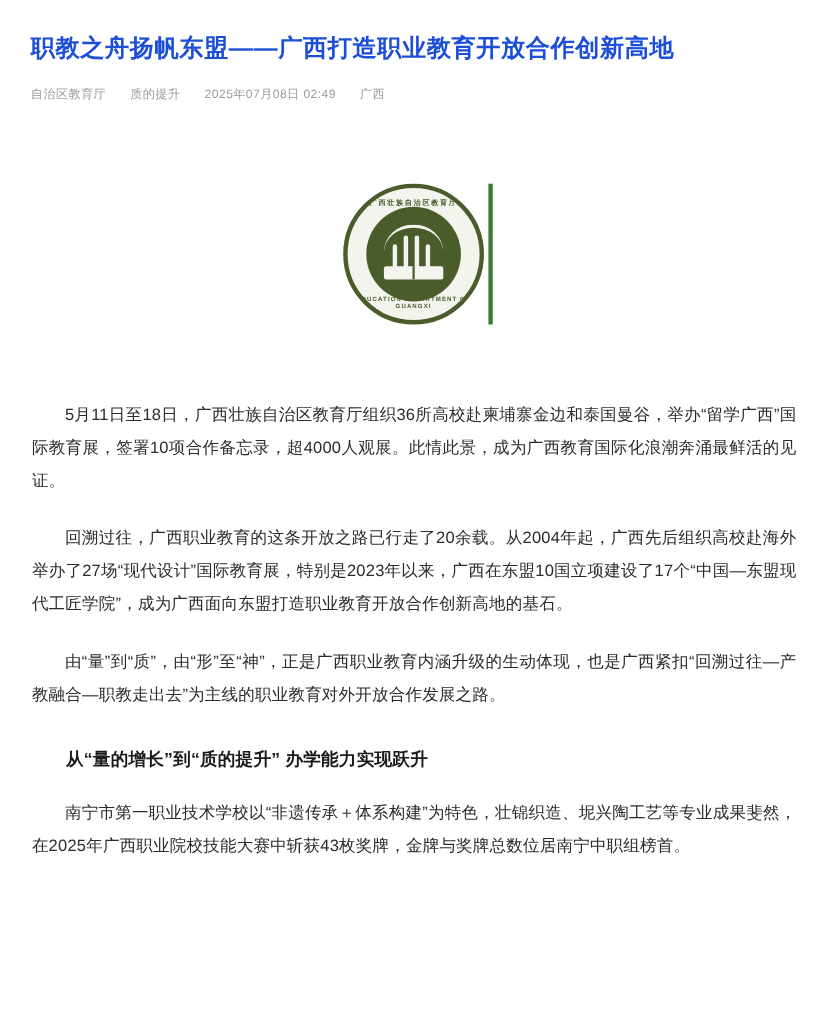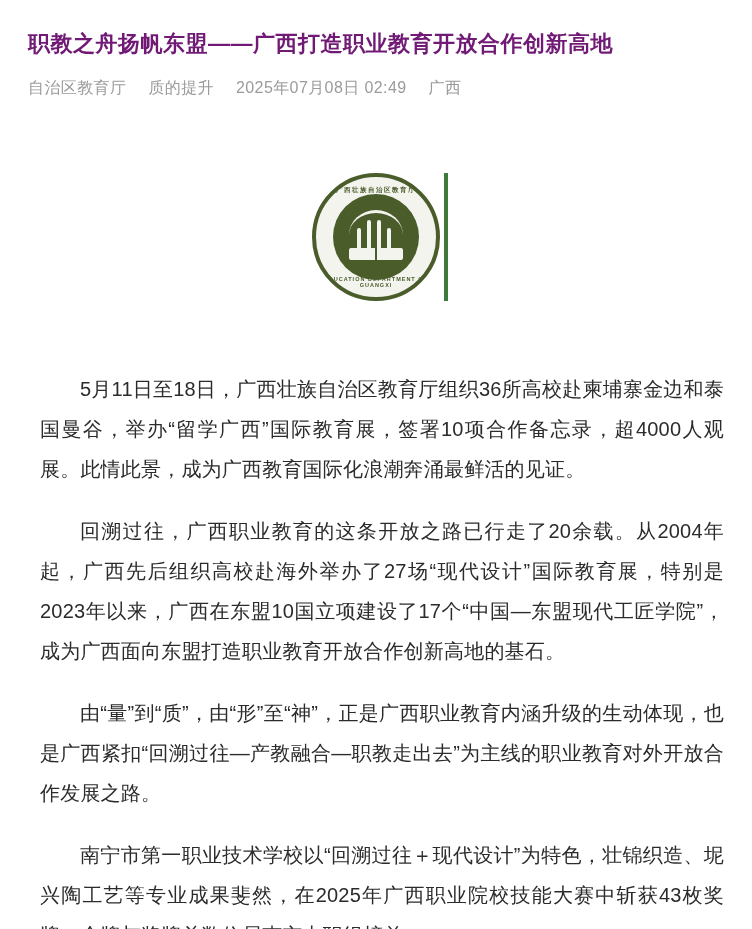--- a/index.html
+++ b/index.html
@@ -16,29 +16,29 @@
   }
   .page {
     width: 752px;
     box-sizing: border-box;
     padding: 20px 28px 28px 28px;
   }
   .article-title {
     font-size: 22px;
     font-weight: bold;
     line-height: 1.45;
-    color: #701a75;
+    color: #1d4ed8;
     letter-spacing: 0.5px;
     margin: 8px 0 0 0;
   }
   .meta-row {
     margin-top: 18px;
     display: flex;
     align-items: center;
-    font-size: 16px;
+    font-size: 11px;
     color: #9b9b9b;
     letter-spacing: 0.4px;
   }
   .meta-item {
     margin-right: 22px;
     white-space: nowrap;
   }
   .meta-item:last-child { margin-right: 0; }
 
   .figure-block {
@@ -141,26 +141,26 @@
     left: 132px;
     top: 0;
     bottom: 0;
     width: 4px;
     background: #3f7a3a;
   }
   .body-text {
     margin-top: 42px;
   }
   .para {
-    font-size: 20px;
+    font-size: 15px;
     line-height: 2.0;
     color: #2b2b2b;
     text-align: justify;
     text-justify: inter-ideograph;
-    margin: 0 0 22px 12px;
+    margin: 0 0 22px 1px;
     letter-spacing: 0.2px;
     text-indent: 2em;
   }
   .subhead {
     font-size: 16px;
     font-weight: bold;
     line-height: 2.0;
     color: #1a1a1a;
     margin: 28px 0 18px 0;
     text-indent: 2em;
@@ -199,17 +199,18 @@
       </div>
       <div class="green-bar"></div>
     </div>
   </div>
 
   <div class="body-text">
     <p class="para">5月11日至18日，广西壮族自治区教育厅组织36所高校赴柬埔寨金边和泰国曼谷，举办“留学广西”国际教育展，签署10项合作备忘录，超4000人观展。此情此景，成为广西教育国际化浪潮奔涌最鲜活的见证。</p>
     <p class="para">回溯过往，广西职业教育的这条开放之路已行走了20余载。从2004年起，广西先后组织高校赴海外举办了27场“现代设计”国际教育展，特别是2023年以来，广西在东盟10国立项建设了17个“中国—东盟现代工匠学院”，成为广西面向东盟打造职业教育开放合作创新高地的基石。</p>
     <p class="para">由“量”到“质”，由“形”至“神”，正是广西职业教育内涵升级的生动体现，也是广西紧扣“回溯过往—产教融合—职教走出去”为主线的职业教育对外开放合作发展之路。</p>
 
-
-    <p class="para">南宁市第一职业技术学校以“回溯过往＋现代设计”为特色，壮锦织造、坭兴陶工艺等专业成果斐然，在2025年广西职业院校技能大赛中斩获43枚奖牌，金牌与奖牌总数位居南宁中职组榜首。</p>
+    <h2 class="subhead">从“量的增长”到“质的提升” 办学能力实现跃升</h2>
+
+    <p class="para">南宁市第一职业技术学校以“非遗传承＋体系构建”为特色，壮锦织造、坭兴陶工艺等专业成果斐然，在2025年广西职业院校技能大赛中斩获43枚奖牌，金牌与奖牌总数位居南宁中职组榜首。</p>
   </div>
 
 </div>
 
 </body></html>

